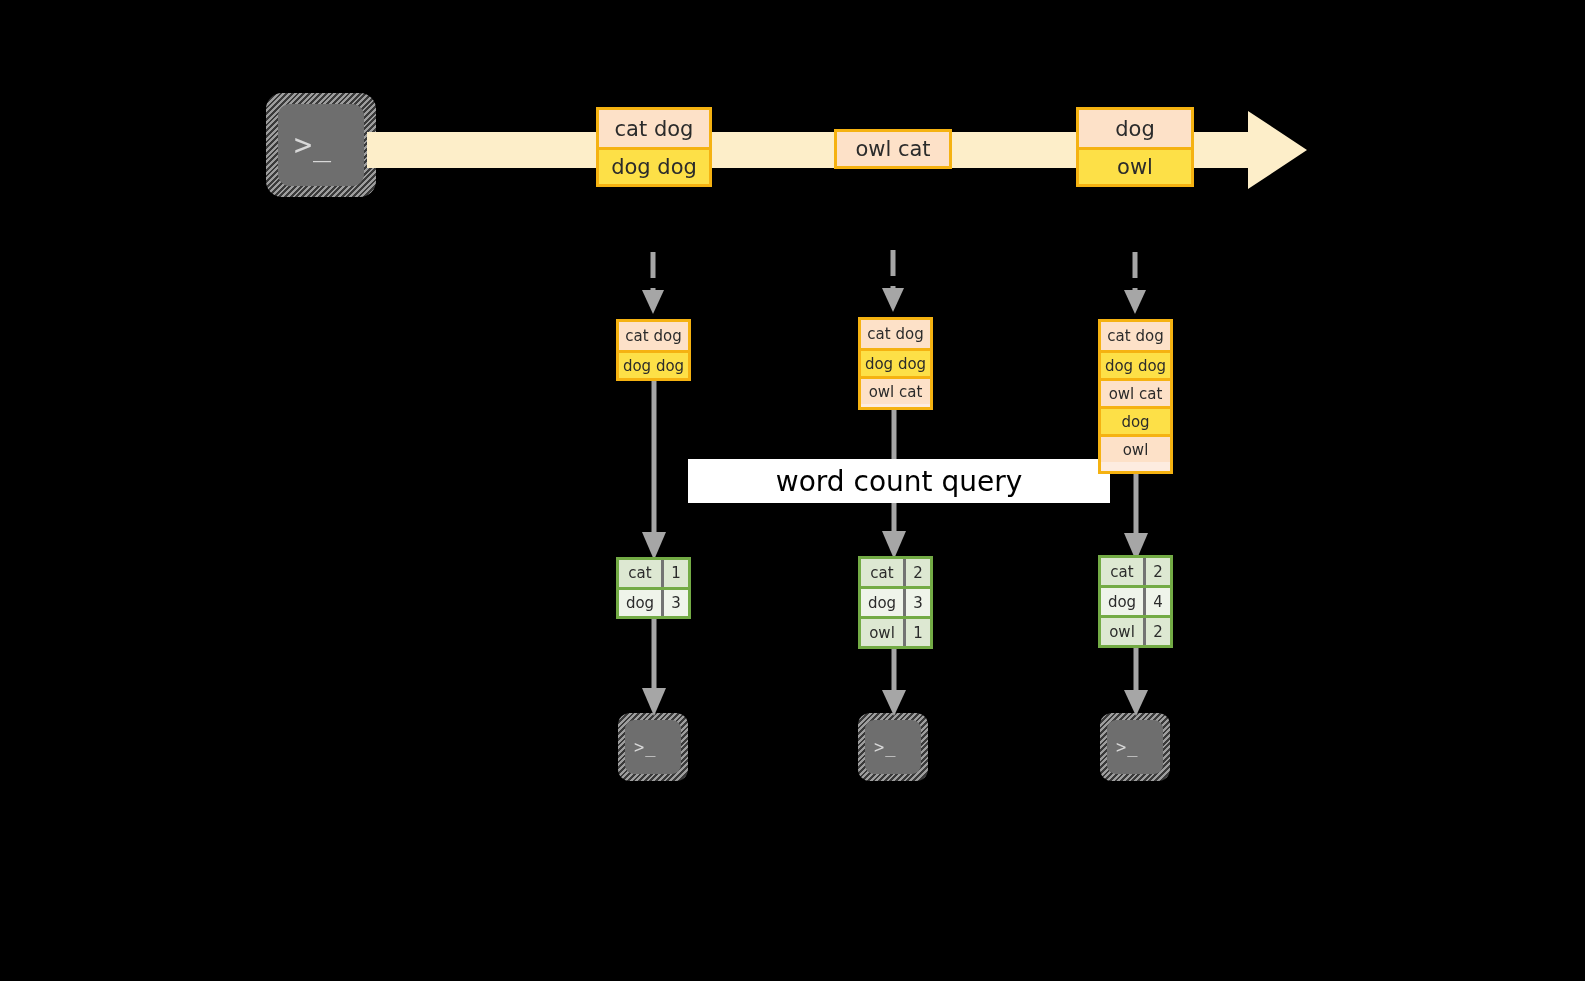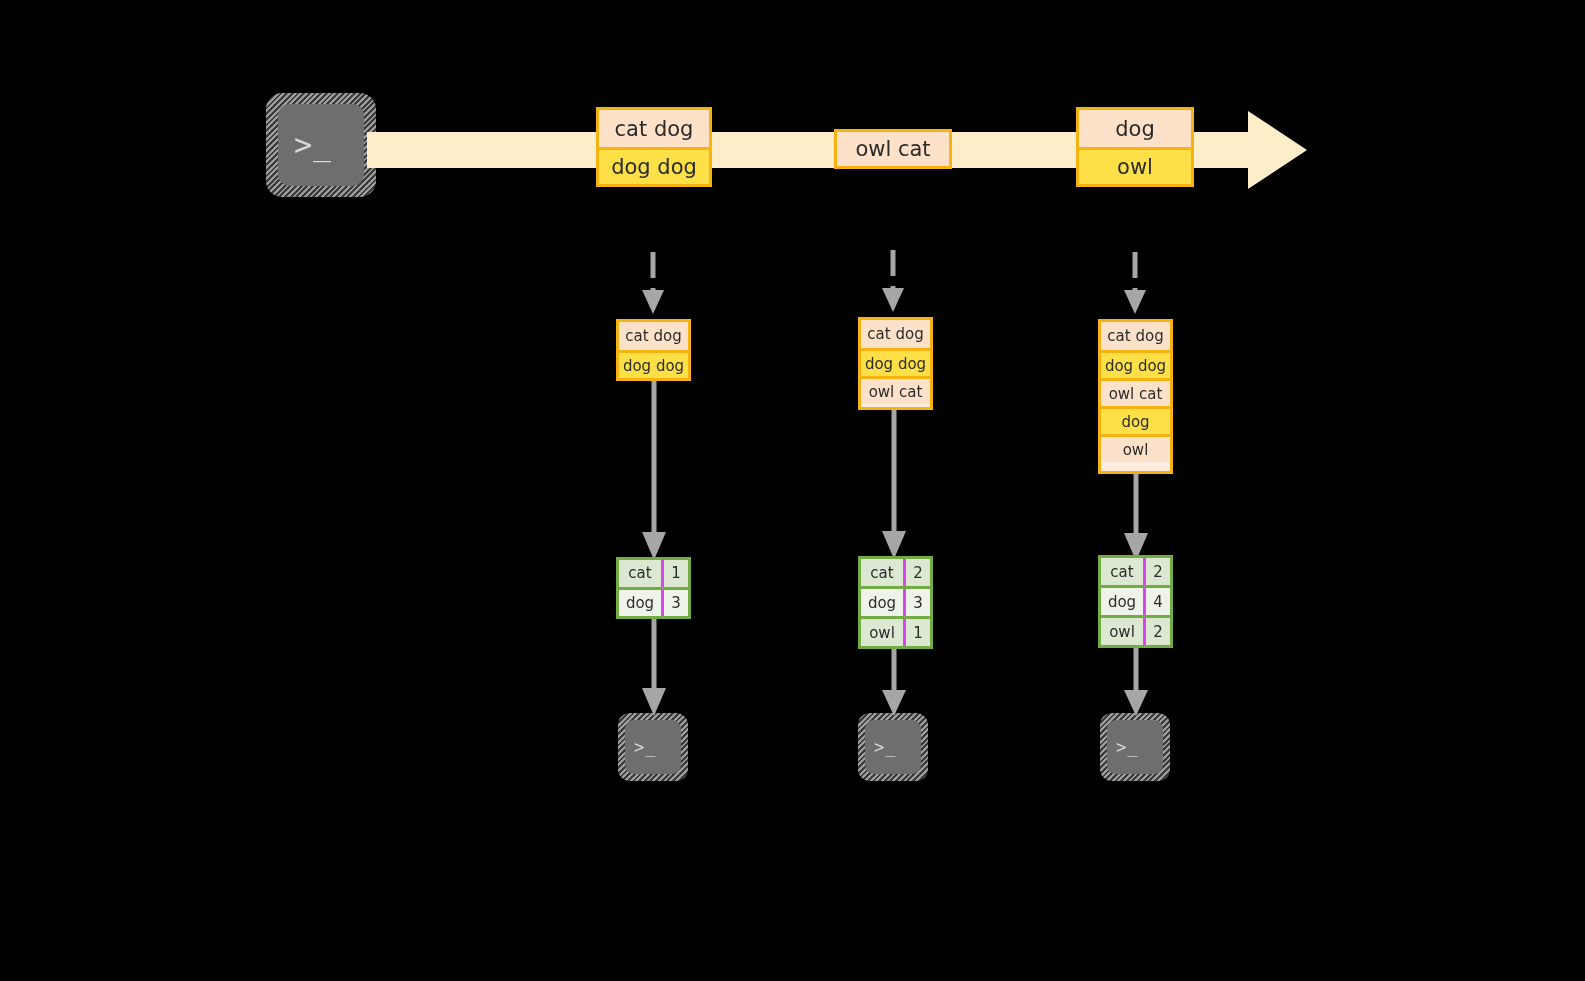--- a/index.html
+++ b/index.html
@@ -88,21 +88,21 @@
   }
   .tbl .trow.sep { border-top: 3px solid #73ab45; }
   .tbl .cell {
     box-sizing: border-box;
     display: flex;
     align-items: center;
     justify-content: center;
     color: #2b2b2b;
     white-space: nowrap;
   }
-  .tbl .cell.word { border-right: 3px solid #d946ef; text-align: center; }
+  .tbl .cell.word { border-right: 3px solid #737373; text-align: center; }
   .tbl .trow.dark .cell { background: #dde8d2; }
   .tbl .trow.light .cell { background: #eff4ea; }
 
   
   .conn { position: absolute; z-index: 3; }
 
   
   .query-label {
     position: absolute;
     box-sizing: border-box;
@@ -185,20 +185,23 @@
   <svg class="conn" style="left:879px; top:409px; width:30px; height:152px;" viewBox="0 0 30 152">
     <line x1="15" y1="0" x2="15" y2="125" stroke="#a6a6a6" stroke-width="5"></line>
     <path d="M 3 122 L 27 122 L 15 150 Z" fill="#a6a6a6"></path>
   </svg>
 
   <svg class="conn" style="left:1121px; top:473px; width:30px; height:90px;" viewBox="0 0 30 90">
     <line x1="15" y1="0" x2="15" y2="62" stroke="#a6a6a6" stroke-width="5"></line>
     <path d="M 3 60 L 27 60 L 15 88 Z" fill="#a6a6a6"></path>
   </svg>
 
+  <div class="query-label" style="left:688px; top:459px; width:422px; height:44px;">
+    <span style="font-size:28px;">word count query</span>
+  </div>
 
   <div class="tbl" style="left:616px; top:557px; width:75px; height:62px;">
     <div class="trow dark">
       <div class="cell word" style="width:45px; font-size:15px;">cat</div>
       <div class="cell count" style="flex:1; font-size:15px;">1</div>
     </div>
     <div class="trow light sep">
       <div class="cell word" style="width:45px; font-size:15px;">dog</div>
       <div class="cell count" style="flex:1; font-size:15px;">3</div>
     </div>

